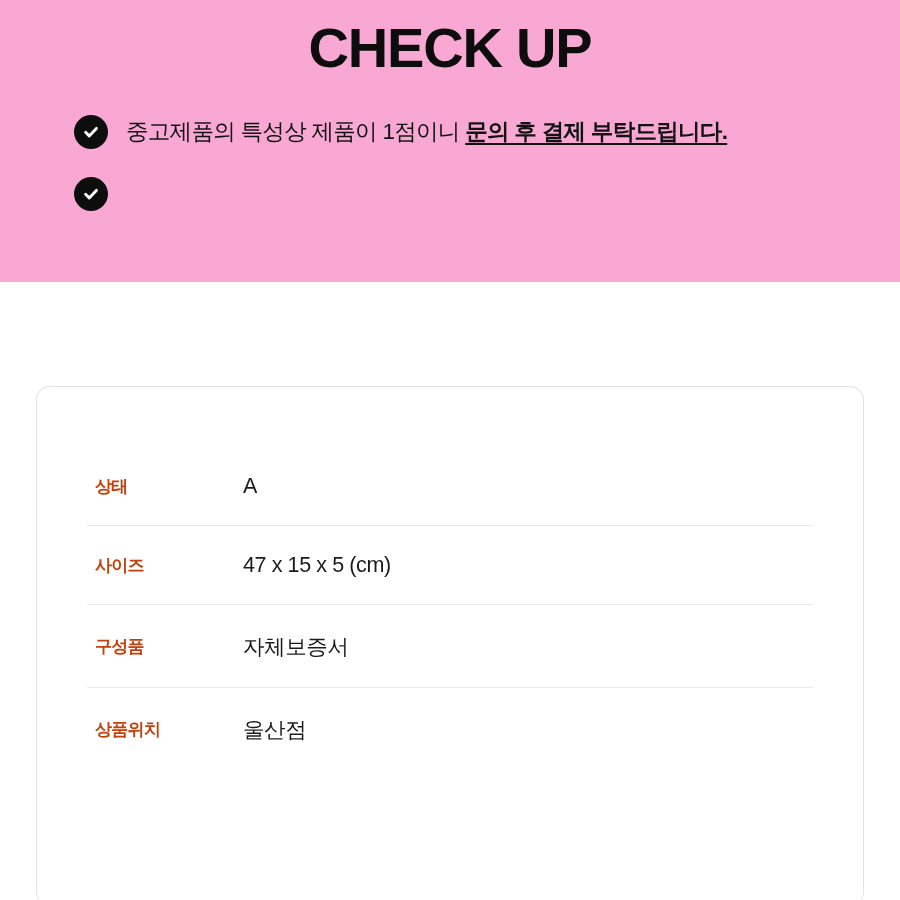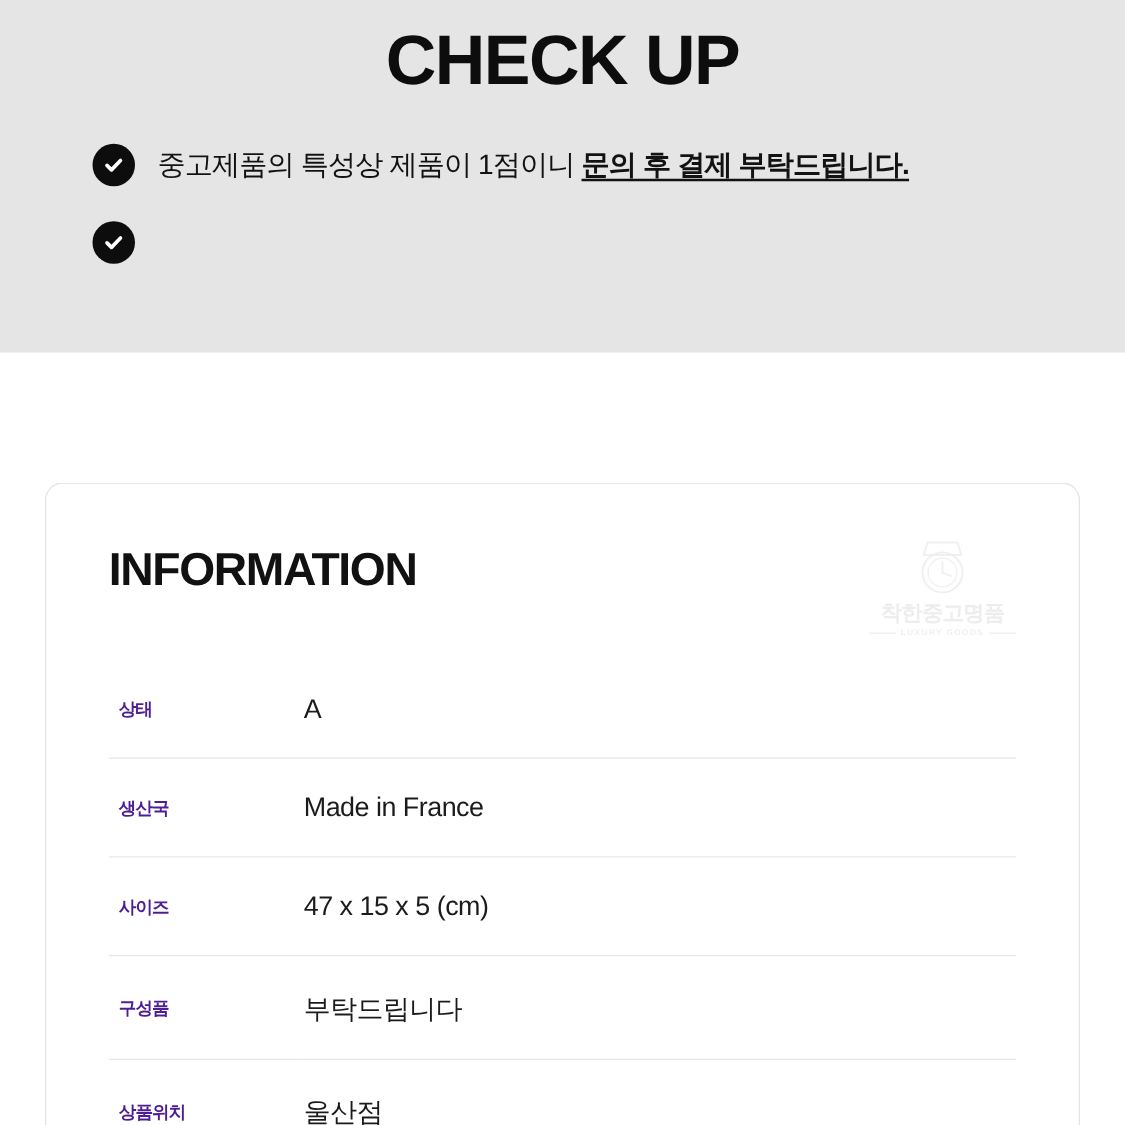--- a/index.html
+++ b/index.html
@@ -12,21 +12,21 @@
     height: 900px;
     overflow: hidden;
     background: #ffffff;
     font-family: "Liberation Sans", "DejaVu Sans", sans-serif;
     color: #111111;
     -webkit-font-smoothing: antialiased;
   }
 
   
   .checkup-band {
-    background: #e5e5e5;
+    background: #f9a8d4;
     height: 282px;
     box-sizing: border-box;
     padding: 0;
     position: relative;
   }
   .checkup-title {
     text-align: center;
     font-size: 56px;
     font-weight: 900;
     letter-spacing: -1.2px;
@@ -161,23 +161,23 @@
     border-top: 1px solid #e8e8e8;
   }
   .spec-label,
   .spec-value {
     padding: 27px 0 26px 0;
     vertical-align: middle;
     text-align: left;
   }
   .spec-label {
     width: 148px;
-    font-size: 14px;
+    font-size: 17px;
     font-weight: 700;
-    color: #4c1d95;
+    color: #c2410c;
     letter-spacing: -0.7px;
     padding-left: 8px;
   }
   .spec-value {
     font-size: 21.5px;
     font-weight: 400;
     color: #1b1b1b;
     letter-spacing: -0.4px;
   }
 </style>
@@ -205,59 +205,34 @@
       </span>
     </li>
   </ul>
 </section>
 
 <div class="spacer"></div>
 
 <div class="info-card-wrap">
   <div class="info-card">
 
-    <div class="info-head">
-      <h2 class="info-title">INFORMATION</h2>
-
-      <div class="watermark">
-        <svg width="118" height="44" viewBox="0 0 118 44" aria-hidden="true">
-          <g fill="none" stroke="#f0f0f0" stroke-width="1.6">
-            <path d="M47 3 h24 l3 10 h-30 z"></path>
-            <circle cx="59" cy="27" r="16"></circle>
-            <circle cx="59" cy="27" r="11.5" stroke-width="1"></circle>
-            <path d="M59 27 L59 19" stroke-width="1.4" stroke-linecap="round"></path>
-            <path d="M59 27 L66 30" stroke-width="1.4" stroke-linecap="round"></path>
-          </g>
-        </svg>
-        <div class="wm-text">착한중고명품</div>
-        <div class="wm-sub">
-          <span class="line"></span>
-          <span class="sub">LUXURY GOODS</span>
-          <span class="line"></span>
-        </div>
-      </div>
-    </div>
 
     <table class="spec-table">
       <tbody>
         <tr>
           <th class="spec-label">상태</th>
           <td class="spec-value">A</td>
         </tr>
         <tr>
-          <th class="spec-label">생산국</th>
-          <td class="spec-value">Made in France</td>
-        </tr>
-        <tr>
           <th class="spec-label">사이즈</th>
           <td class="spec-value">47 x 15 x 5 (cm)</td>
         </tr>
         <tr>
           <th class="spec-label">구성품</th>
-          <td class="spec-value">부탁드립니다</td>
+          <td class="spec-value">자체보증서</td>
         </tr>
         <tr>
           <th class="spec-label">상품위치</th>
           <td class="spec-value">울산점</td>
         </tr>
       </tbody>
     </table>
 
   </div>
 </div>

